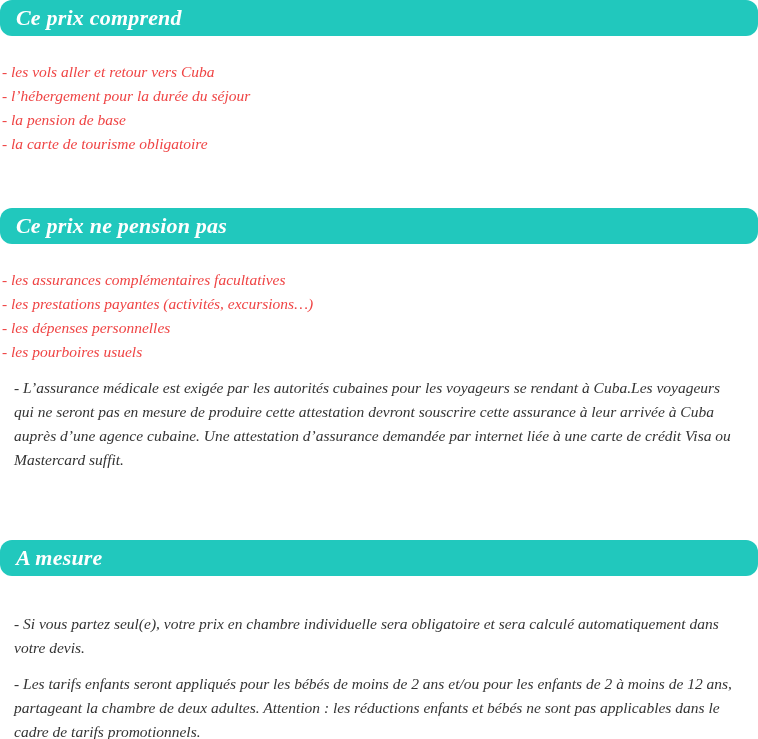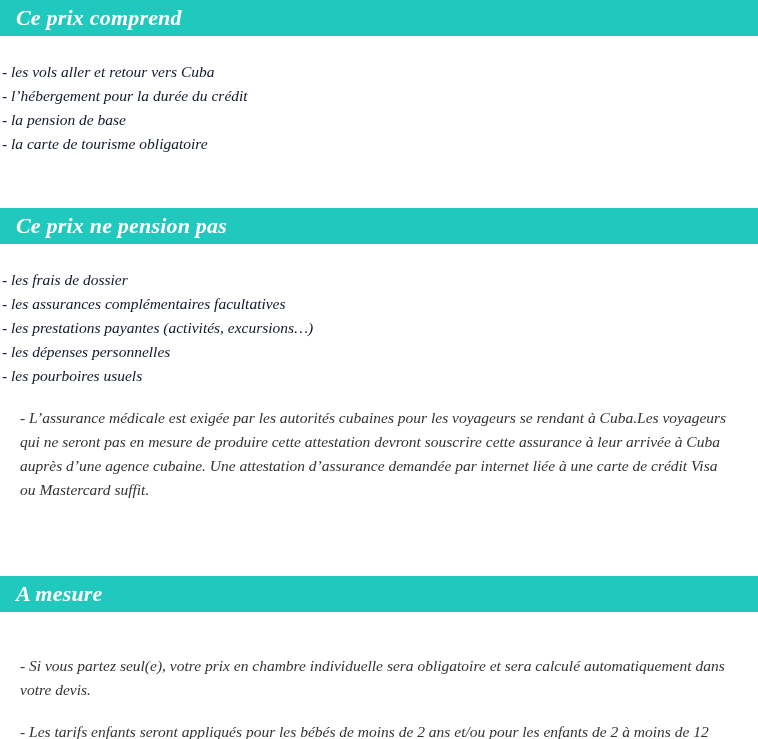--- a/index.html
+++ b/index.html
@@ -22,69 +22,69 @@
     background: #21c8bd;
     color: #ffffff;
     font-family: "Liberation Serif", serif;
     font-style: italic;
     font-weight: bold;
     font-size: 22px;
     line-height: 36px;
     height: 36px;
     padding: 0 0 0 16px;
     letter-spacing: 0.2px;
+    border-radius: 12px;
   }
   .section-body {
     padding: 0 10px 0 2px;
   }
   .item {
     font-family: "Liberation Serif", serif;
     font-style: italic;
     font-size: 15.5px;
     line-height: 24px;
-    color: #0f172a;
+    color: #ef4444;
     margin: 0;
     padding: 0;
   }
   .gap-sm { height: 24px; }
   .spacer-1 { height: 52px; }
   .spacer-2 { height: 56px; }
   .para {
     font-family: "Liberation Serif", serif;
     font-style: italic;
     font-size: 15.5px;
     line-height: 24px;
     color: #333333;
-    margin: 18px;
+    margin: 12px;
     padding: 0;
   }
 </style>
 </head>
 <body>
 
 <div class="page">
 
   <div>
     <div class="section-header">Ce prix comprend</div>
     <div class="gap-sm"></div>
     <div class="section-body">
       <p class="item">- les vols aller et retour vers Cuba</p>
-      <p class="item">- l’hébergement pour la durée du crédit</p>
+      <p class="item">- l’hébergement pour la durée du séjour</p>
       <p class="item">- la pension de base</p>
       <p class="item">- la carte de tourisme obligatoire</p>
     </div>
   </div>
 
   <div class="spacer-1"></div>
 
   <div>
     <div class="section-header">Ce prix ne pension pas</div>
     <div class="gap-sm"></div>
     <div class="section-body">
-      <p class="item">- les frais de dossier</p>
       <p class="item">- les assurances complémentaires facultatives</p>
       <p class="item">- les prestations payantes (activités, excursions…)</p>
       <p class="item">- les dépenses personnelles</p>
       <p class="item">- les pourboires usuels</p>
       <p class="para">- L’assurance médicale est exigée par les autorités cubaines pour les voyageurs se rendant à Cuba.Les voyageurs qui ne seront pas en mesure de produire cette attestation devront souscrire cette assurance à leur arrivée à Cuba auprès d’une agence cubaine. Une attestation d’assurance demandée par internet liée à une carte de crédit Visa ou Mastercard suffit.</p>
     </div>
   </div>
 
   <div class="spacer-2"></div>
 

